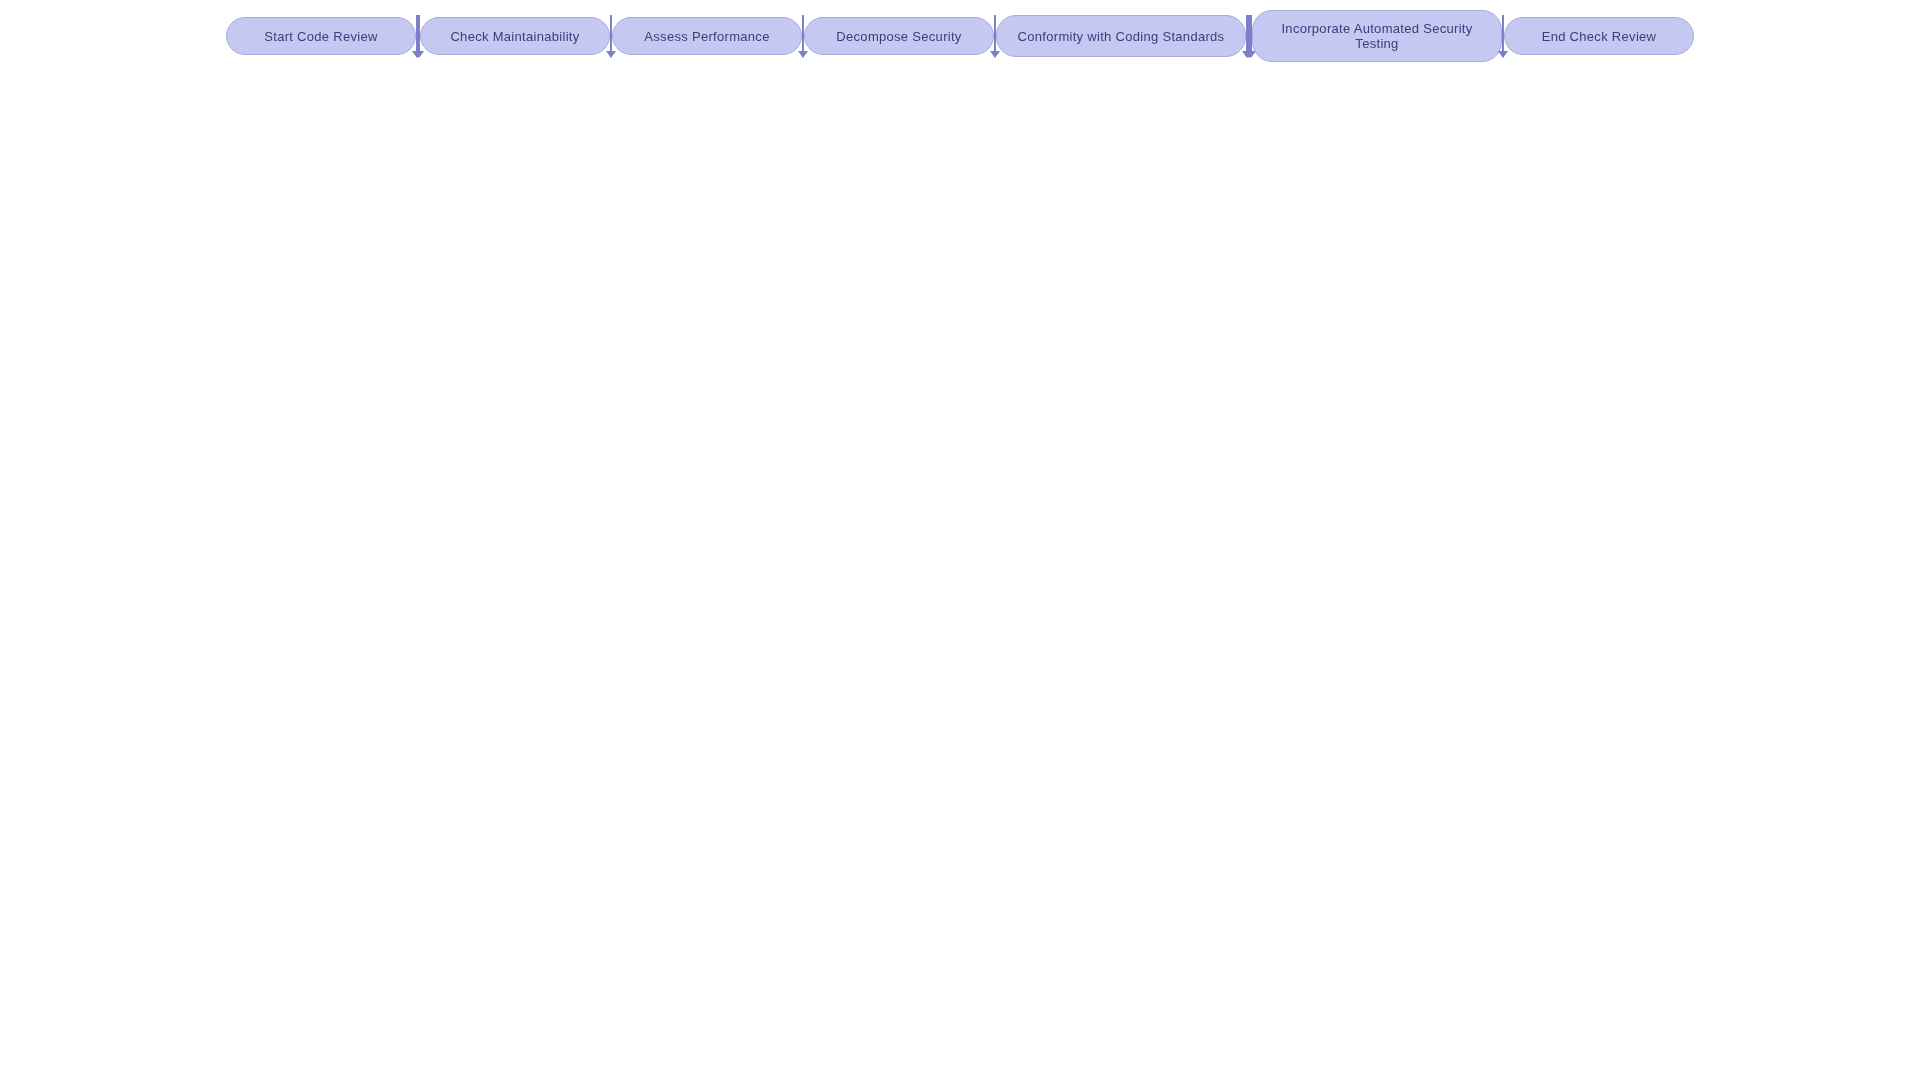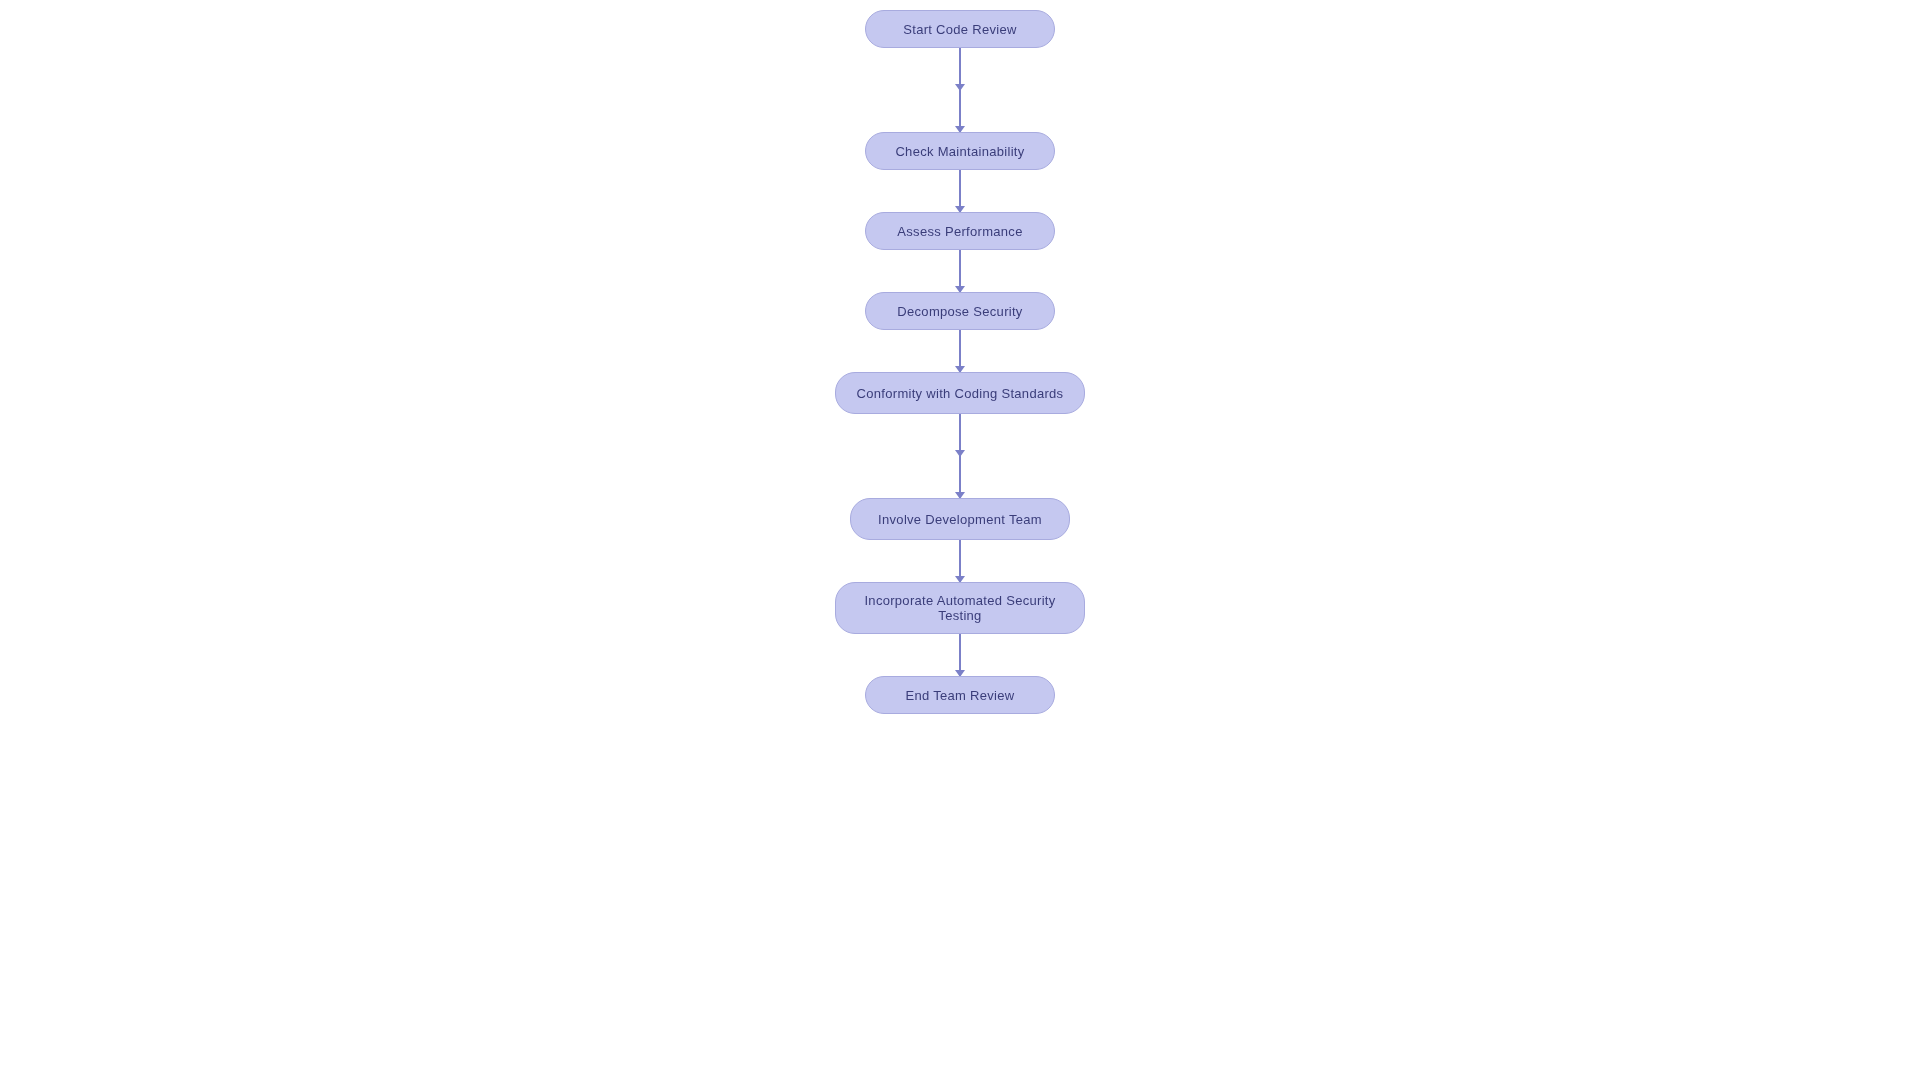--- a/index.html
+++ b/index.html
@@ -14,21 +14,20 @@
       background: #ffffff;
       font-family: 'Segoe UI', Arial, sans-serif;
       overflow: hidden;
       display: flex;
       align-items: flex-start;
       justify-content: center;
     }
 
     .flowchart-container {
       display: flex;
-      flex-direction: column;
       align-items: center;
       padding-top: 10px;
       position: relative;
     }
 
     .node {
       display: flex;
       align-items: center;
       justify-content: center;
       background: #c5c8f0;
@@ -90,18 +89,17 @@
     <div class="connector"></div>
     <div class="node node-medium">Check Maintainability</div>
     <div class="connector"></div>
     <div class="node node-medium">Assess Performance</div>
     <div class="connector"></div>
     <div class="node node-medium">Decompose Security</div>
     <div class="connector"></div>
     <div class="node node-xlarge">Conformity with Coding Standards</div>
     <div class="connector"></div>
     <div class="connector"></div>
-    <div class="node node-large">Involve Development Team</div>
     <div class="connector"></div>
     <div class="node node-xlarge">Incorporate Automated Security Testing</div>
     <div class="connector"></div>
-    <div class="node node-medium">End Team Review</div>
+    <div class="node node-medium">End Check Review</div>
   </div>
 
 </body></html>

